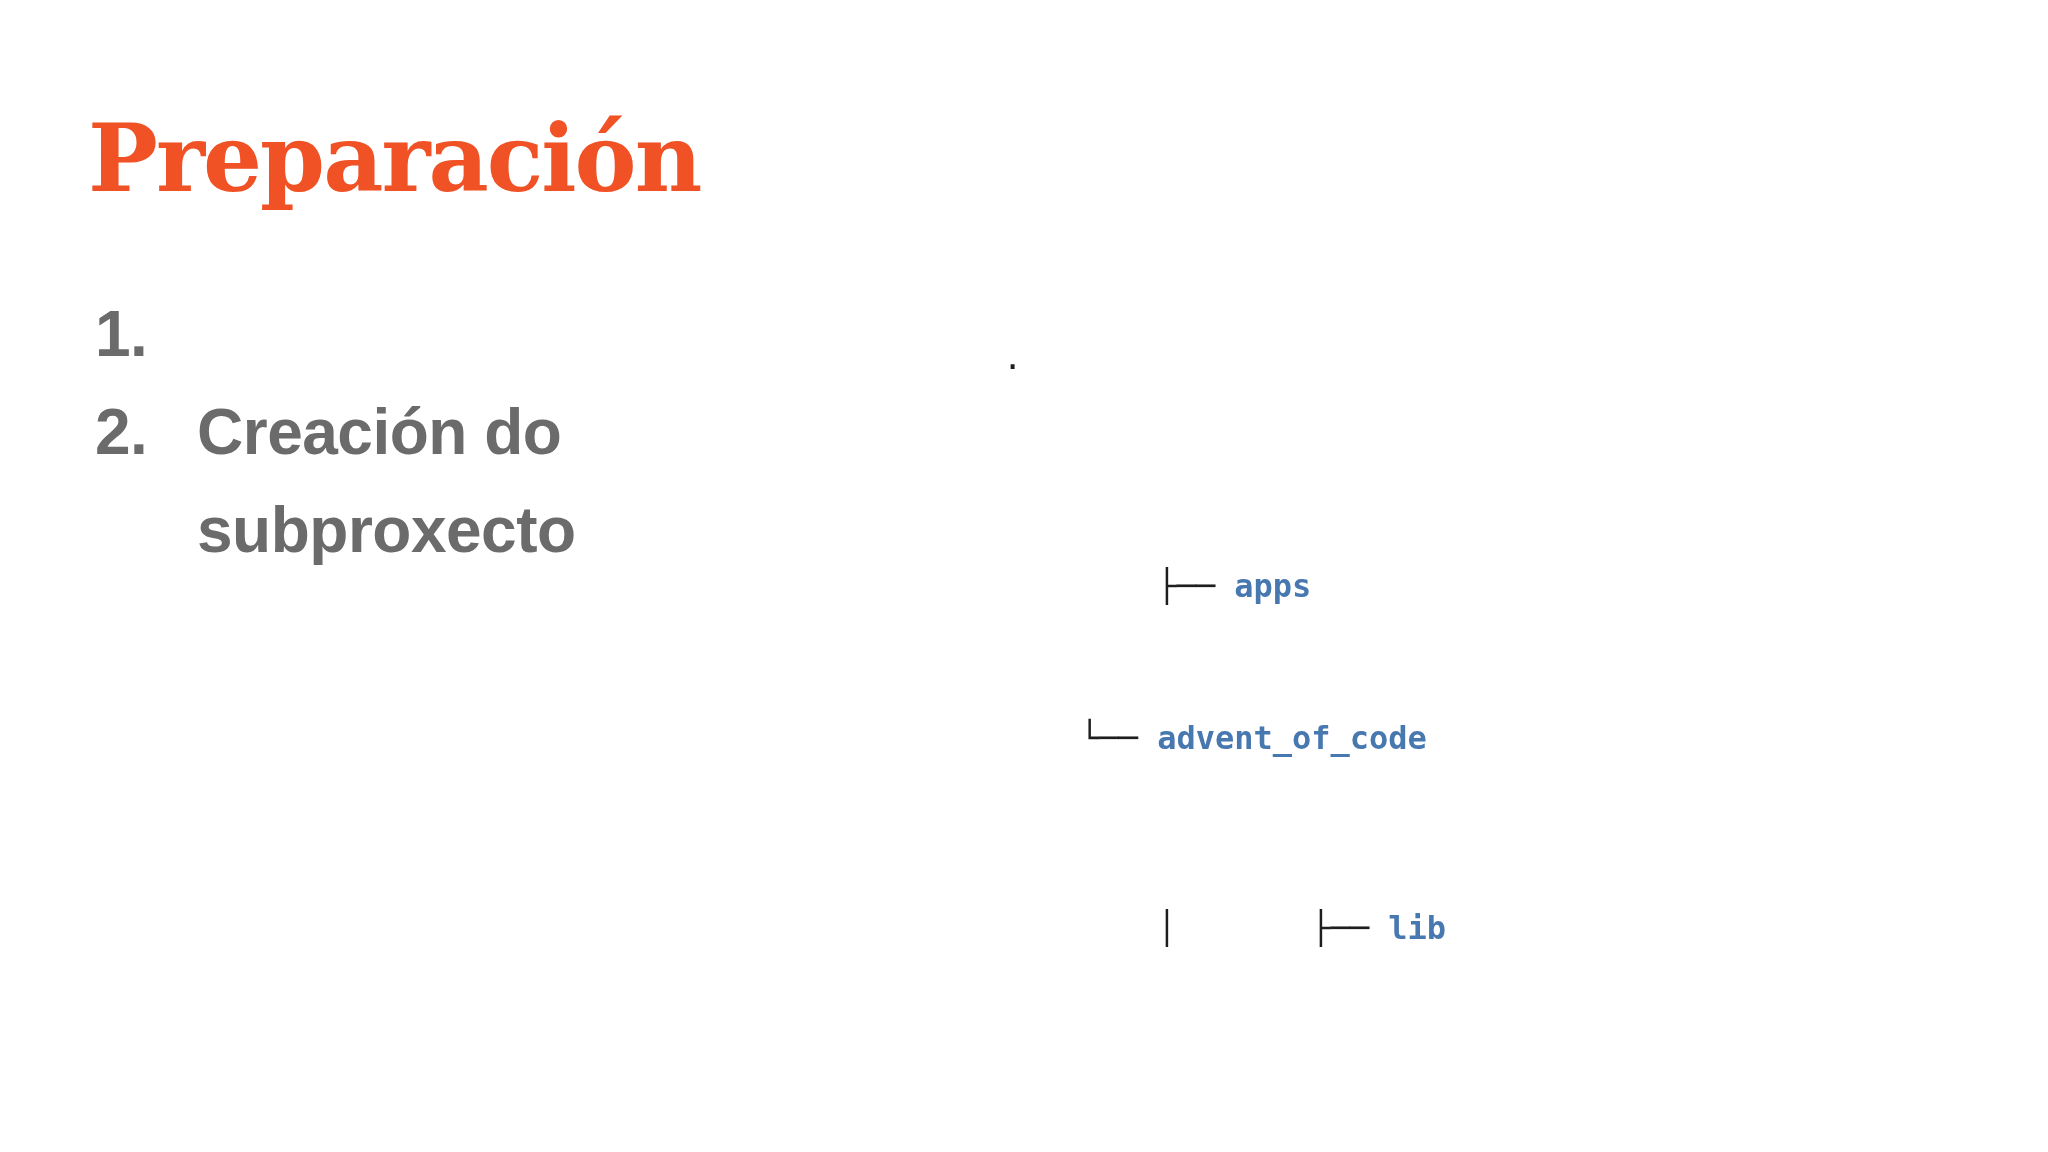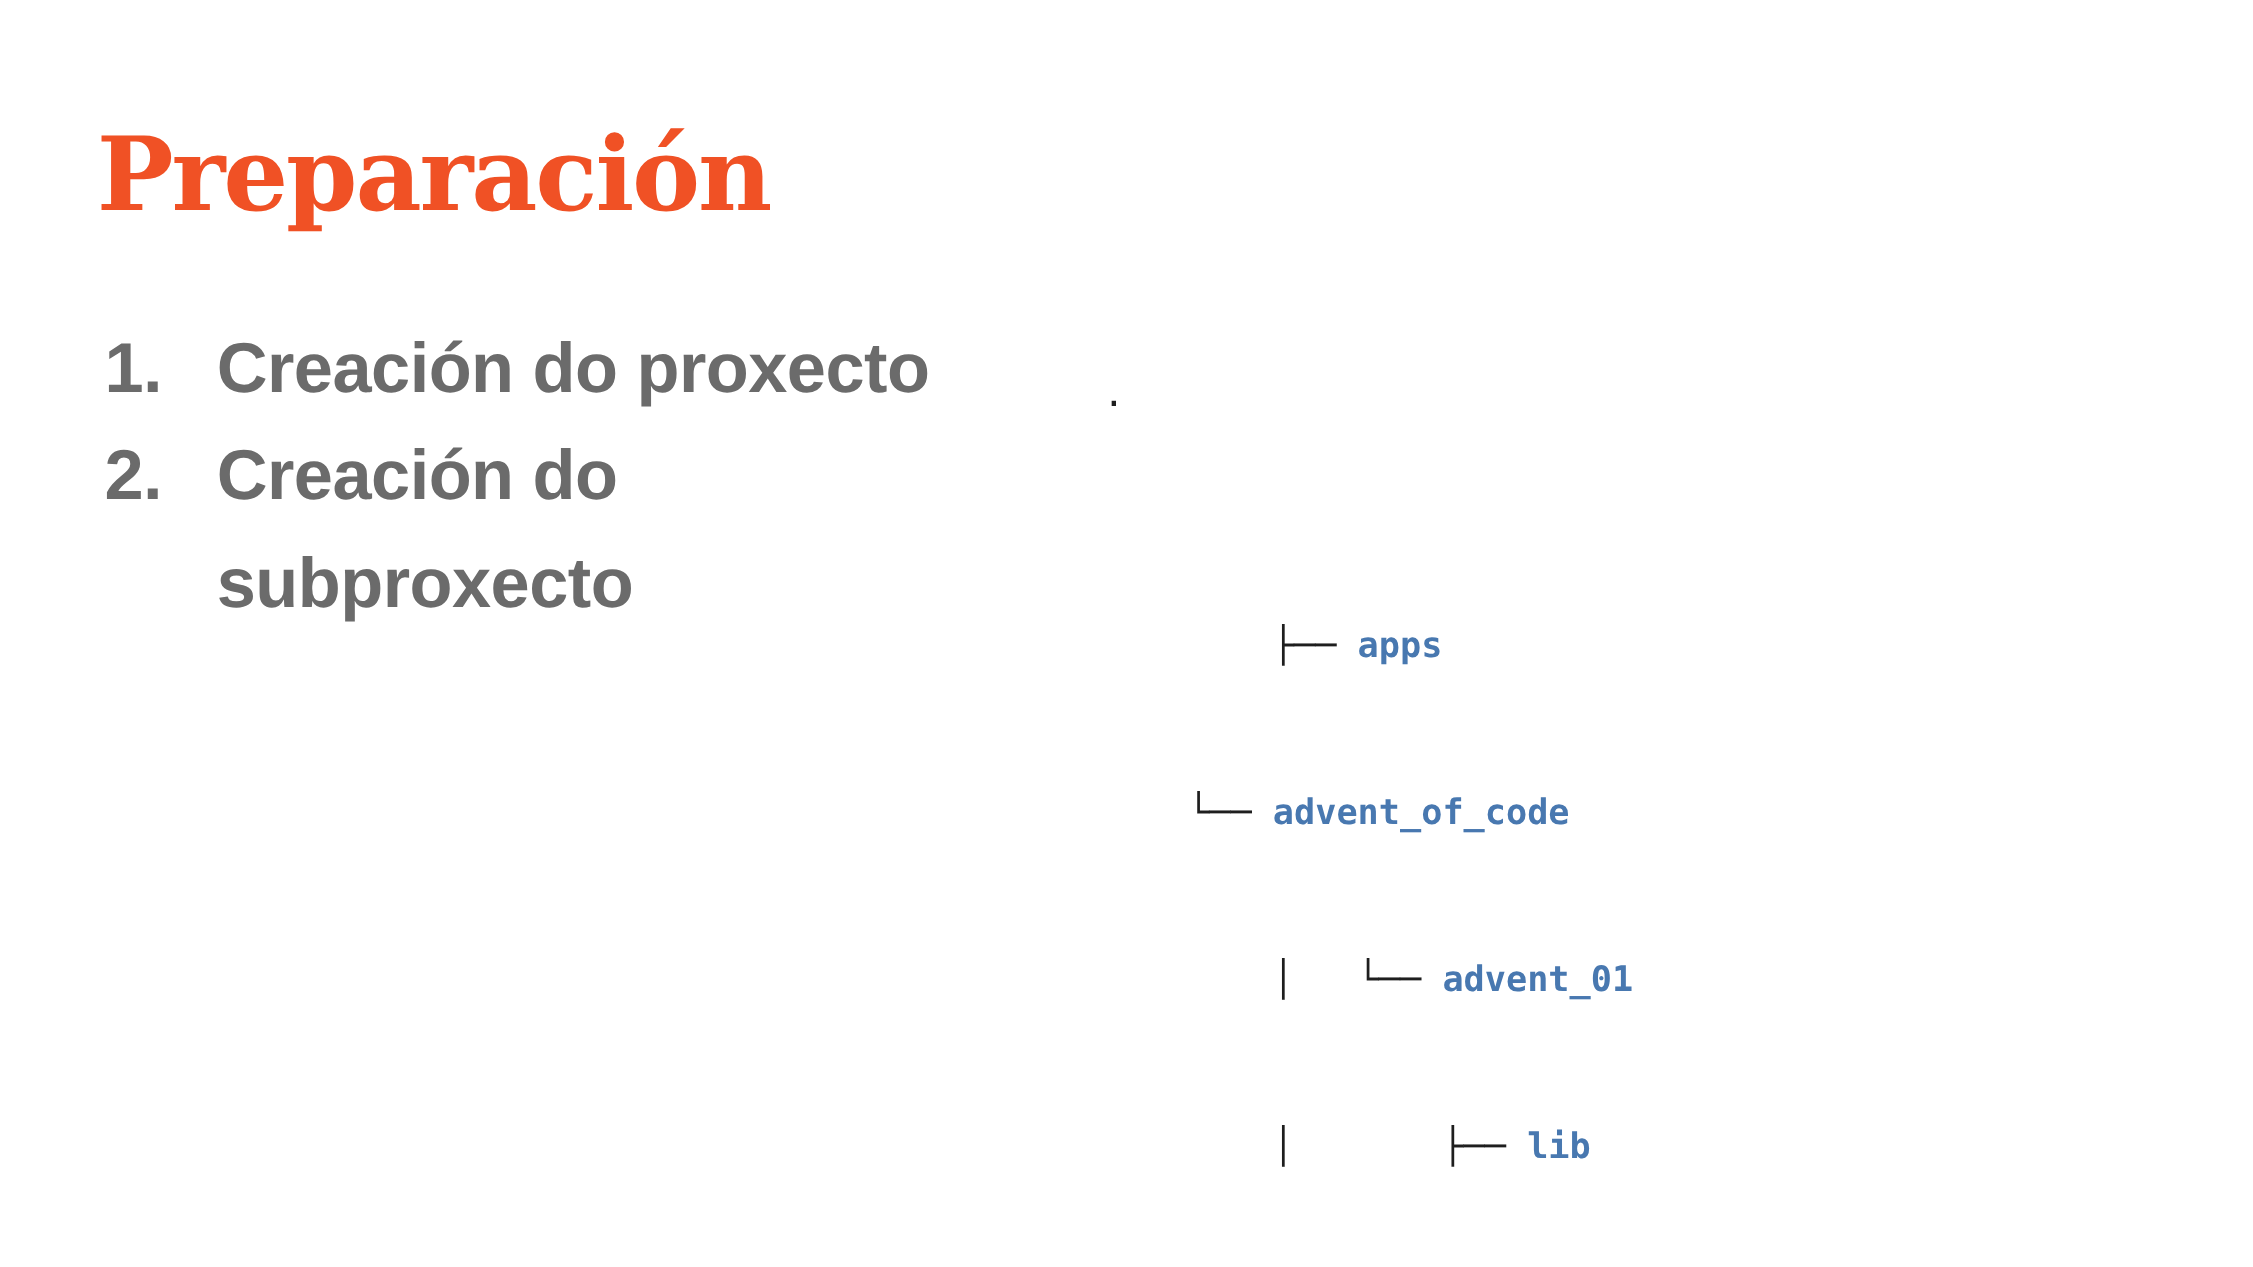--- a/index.html
+++ b/index.html
@@ -69,43 +69,39 @@
 </head>
 <body>
 
 <div class="slide">
 
   <h1 class="slide-title">Preparación</h1>
 
   <ol class="agenda">
   <li>
     <span class="agenda-num">1.</span>
-    <span class="agenda-text">Creación do proxecto</span>
   </li>
 
   <li>
     <span class="agenda-num">2.</span>
     <span class="agenda-text">Creación do subproxecto</span>
   </li>
 </ol>
 
   <div class="terminal">
     <div class="t-line">.</div>
     <div>
   <div class="t-line">
     <span>    ├── </span><span class="dir">apps</span>
   </div>
 
   <div class="t-line">
     <span>└── </span><span class="dir">advent_of_code</span>
   </div>
 
-  <div class="t-line">
-    <span>    │   └── </span><span class="dir">advent_01</span>
-  </div>
 
   <div class="t-line">
     <span>    │       ├── </span><span class="dir">lib</span>
   </div>
 
   
 
   
 
   

